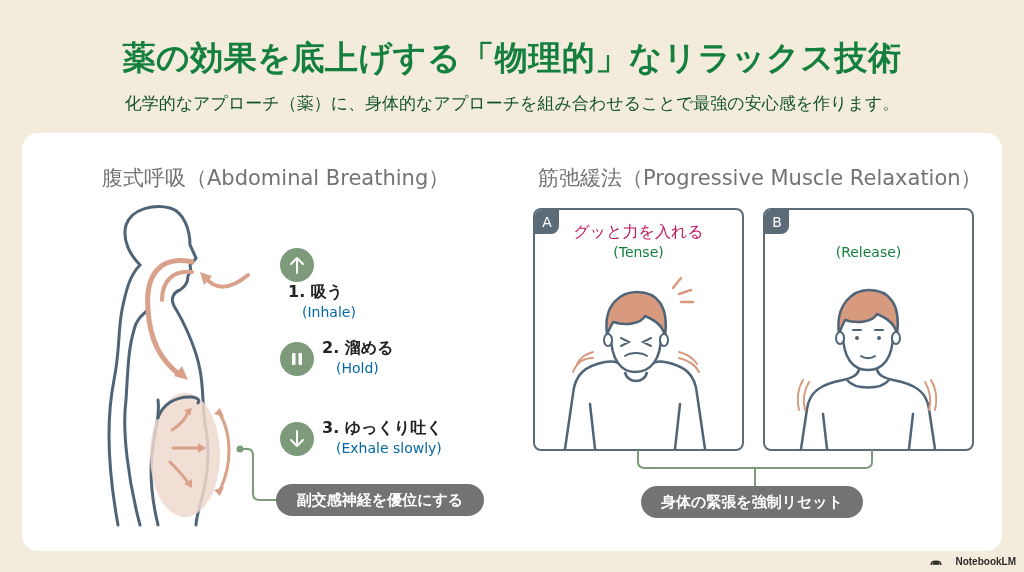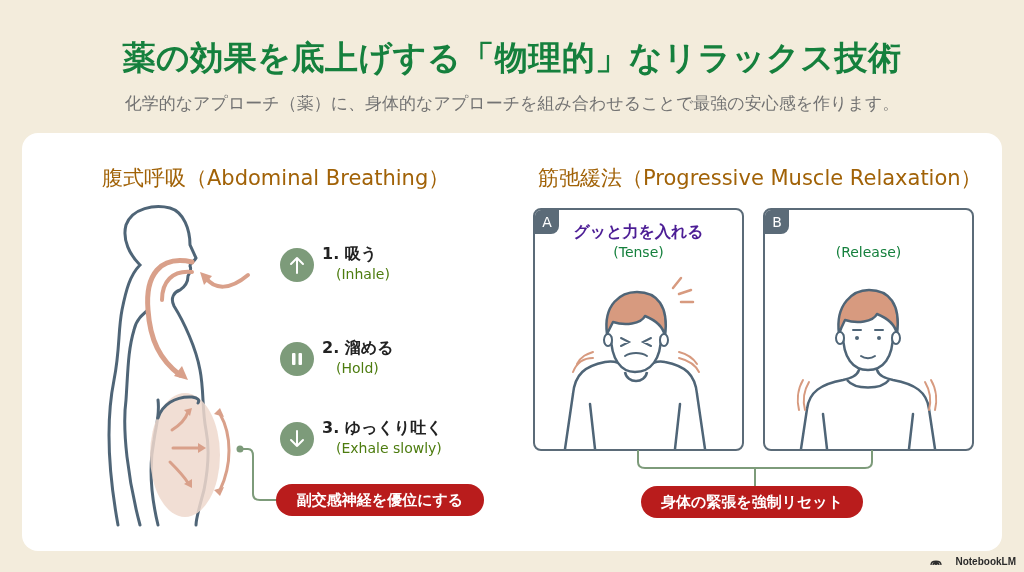--- a/index.html
+++ b/index.html
@@ -10,59 +10,59 @@
     position: relative;
     color: #2e2e2e;
   }
   .title {
     position: absolute; left: 0; top: 36px; width: 1024px;
     text-align: center; font-size: 33px; font-weight: bold; color: #15803d;
     letter-spacing: 0.5px;
   }
   .subtitle {
     position: absolute; left: 0; top: 92px; width: 1024px;
-    text-align: center; font-size: 17px; color: #737373;
+    text-align: center; font-size: 17px; color: #14532d;
   }
   .card {
     position: absolute; left: 22px; top: 133px; width: 980px; height: 418px;
     background: #ffffff; border-radius: 16px;
   }
   .section-title {
-    position: absolute; font-size: 21px; color: #a16207; white-space: nowrap;
+    position: absolute; font-size: 21px; color: #737373; white-space: nowrap;
   }
   .step {
     position: absolute; display: flex; align-items: flex-start;
   }
   .step-icon {
     width: 34px; height: 34px; border-radius: 50%;
     background: #7d9b7a; flex: none; margin-top: 4px;
     display: flex; align-items: center; justify-content: center;
   }
   .step-text { margin-left: 8px; }
   .step-jp { font-size: 16px; font-weight: bold; color: #222; line-height: 20px; }
-  .step-en { font-size: 14px; color: #4d7c0f; line-height: 20px; margin-left: 14px; }
+  .step-en { font-size: 14px; color: #0369a1; line-height: 20px; margin-left: 14px; }
   .pill {
     position: absolute; height: 32px; border-radius: 16px;
-    background: #b91c1c; color: #fff; font-size: 15px; font-weight: bold;
+    background: #737373; color: #fff; font-size: 15px; font-weight: bold;
     display: flex; align-items: center; justify-content: center; white-space: nowrap;
   }
   .panel {
     position: absolute; top: 208px; width: 211px; height: 243px;
     border: 2px solid #5b6b78; border-radius: 8px; background: #fff;
     overflow: hidden;
   }
   .panel-badge {
     position: absolute; left: 0; top: 0; width: 24px; height: 24px;
     background: #5b6b78; color: #fff; font-size: 14px;
     display: flex; align-items: center; justify-content: center;
     border-bottom-right-radius: 8px;
   }
   .panel-jp {
     position: absolute; top: 12px; left: 0; width: 100%; text-align: center;
-    font-size: 16px; font-weight: bold; color: #4c1d95;
+    font-size: 16px; font-weight: normal; color: #be185d;
   }
   .panel-en {
     position: absolute; top: 34px; left: 0; width: 100%; text-align: center;
     font-size: 14px; color: #15803d;
   }
   .panel svg.fig { position: absolute; left: 0; top: 54px; }
   .brand {
     position: absolute; right: 8px; bottom: 5px; font-size: 10px;
     color: #2b2b2b; font-weight: bold; display: flex; align-items: center; gap: 13px;
     font-family: "Liberation Sans", sans-serif;
@@ -102,21 +102,21 @@
   <path d="M84 284 L 92 288 L 92 279 Z" fill="#d9a08a"></path>
 
   <path d="M120 214 C 132 235, 132 265, 120 290" fill="none" stroke="#d9a08a" stroke-width="3" stroke-linecap="round"></path>
   <path d="M114 214 L 120 208 L 124 217 Z" fill="#d9a08a"></path>
   <path d="M114 290 L 120 296 L 124 287 Z" fill="#d9a08a"></path>
 
   <circle cx="140" cy="249" r="3.5" fill="#7d9b7a"></circle>
   <path d="M140 249 L 148 249 C 152 249, 153 252, 153 256 L 153 294 C 153 298, 156 300, 160 300 L 185 300" fill="none" stroke="#7d9b7a" stroke-width="2"></path>
 </svg>
 
-<div class="step" style="left:280px; top:244px;">
+<div class="step" style="left:280px; top:244px;flex-direction:column;">
   <span class="step-icon">
     <svg width="18" height="20" viewBox="0 0 18 20">
         <path d="M9 18 L9 3 M3 9 L9 3 L15 9" stroke="#fff" stroke-width="2" fill="none" stroke-linecap="round" stroke-linejoin="round"></path>
       </svg>
   </span>
   <div class="step-text">
     <div class="step-jp">1. 吸う</div>
     <div class="step-en">(Inhale)</div>
   </div>
 </div>

